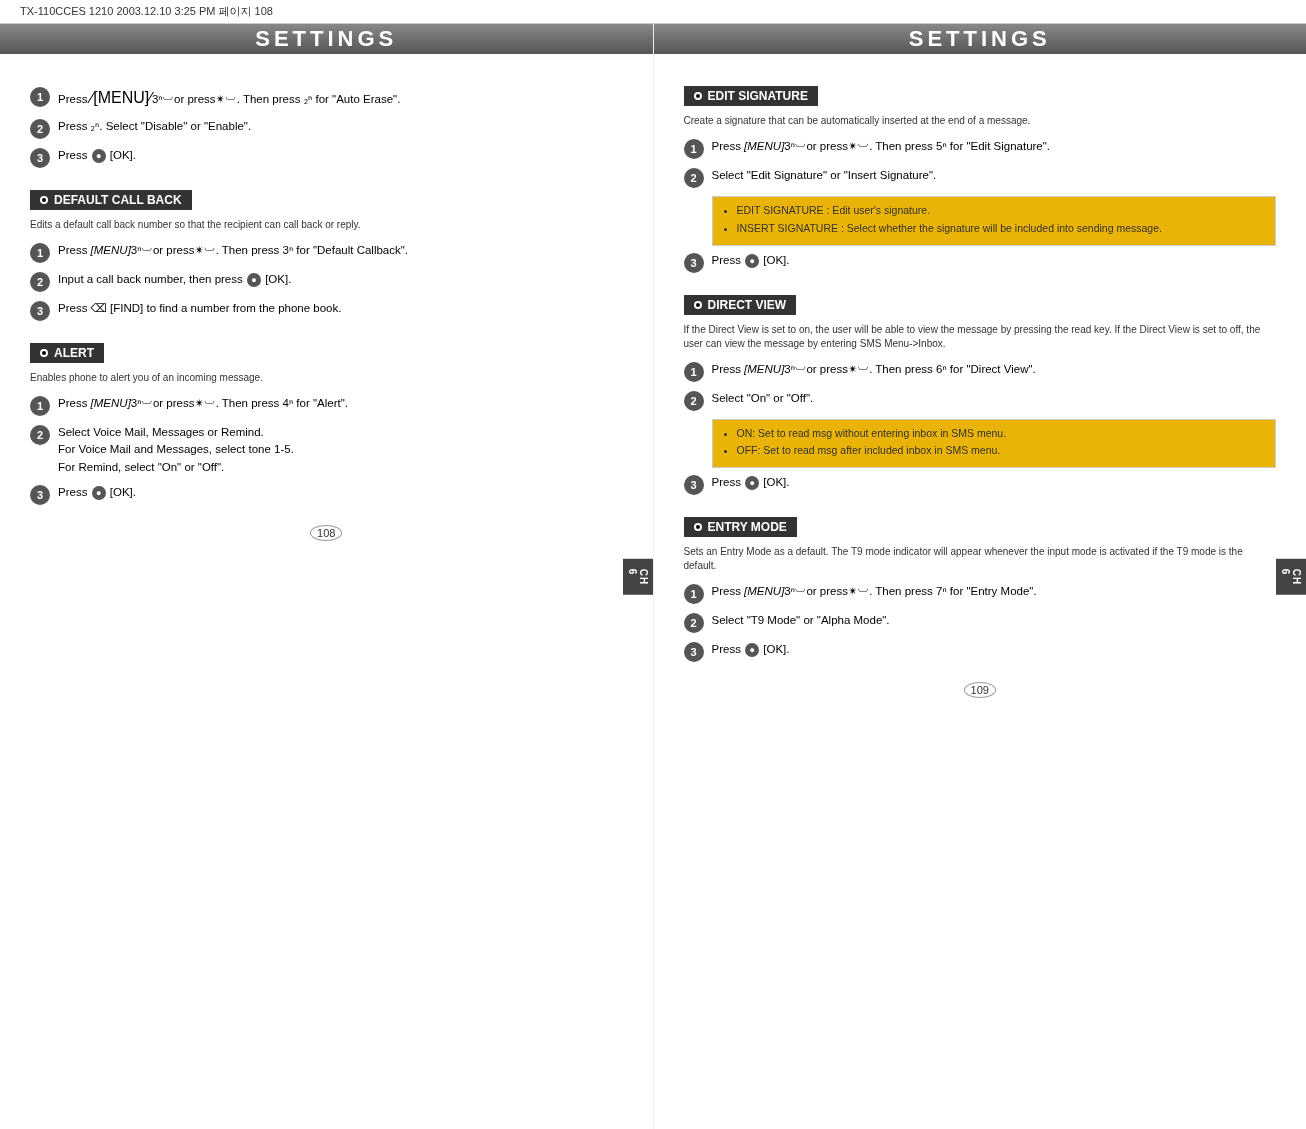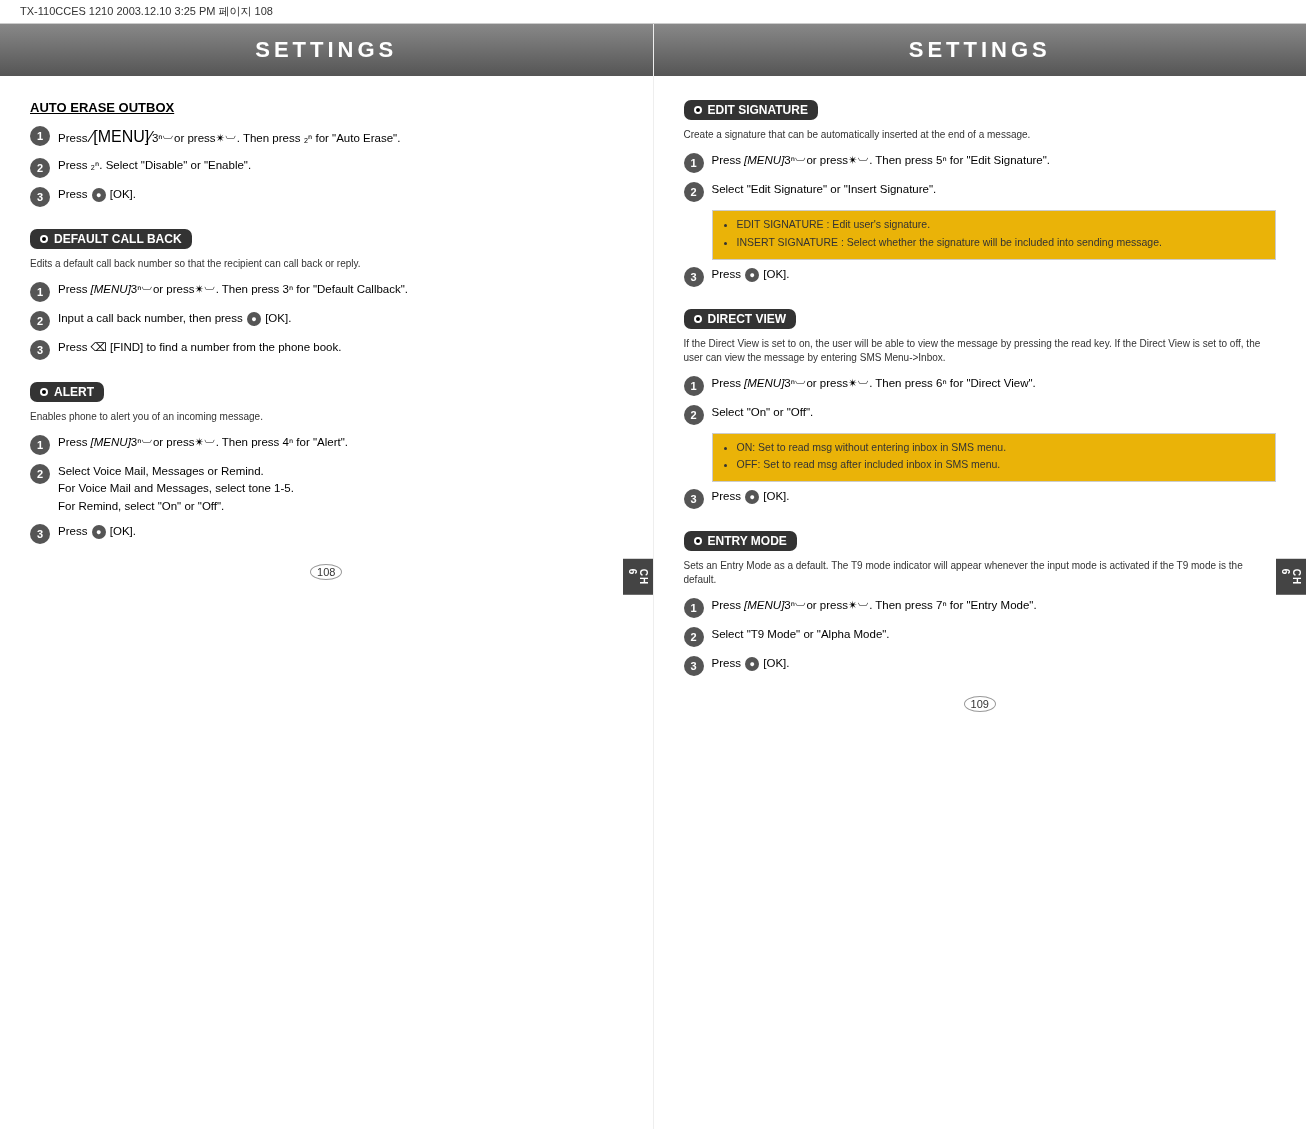--- a/index.html
+++ b/index.html
@@ -24,22 +24,22 @@
     .page {
       flex: 1;
       padding: 0 0 20px 0;
       position: relative;
       border-right: 1px solid #eee;
     }
     .page:last-child { border-right: none; }
     .settings-header {
       background: linear-gradient(180deg, #888 0%, #555 100%);
       text-align: center;
-      padding: 13px 20px;
-      margin-bottom: 24px;
+      padding: 2px 20px;
+      margin-bottom: 32px;
     }
     .settings-header h1 {
       color: #fff;
       font-size: 22px;
       font-weight: bold;
       letter-spacing: 4px;
     }
     .page-content {
       padding: 0 30px;
     }
@@ -53,21 +53,20 @@
     .section-title-badge {
       display: inline-flex;
       align-items: center;
       gap: 6px;
       background: #333;
       color: #fff;
       font-size: 12px;
       font-weight: bold;
       padding: 3px 10px;
       margin-bottom: 8px;
-      border-radius: 7px;
     }
     .section-title-badge .dot {
       width: 8px;
       height: 8px;
       background: #000;
       border-radius: 50%;
       border: 2px solid #fff;
     }
     .section-desc {
       font-size: 10px;
@@ -167,21 +166,20 @@
 
 <div class="pages-container">
 
   <div class="page">
     <div class="settings-header">
       <h1>SETTINGS</h1>
     </div>
     <div class="page-content">
 
       <div class="section">
-        <div class="section-title-plain">AUTO ERASE OUTBOX</div>
         <div class="step">
           <div class="step-num">1</div>
           <div class="step-text">
             Press <span class="icon-menu">∕[MENU]∕</span><span>3ⁿ︺</span>or press✴<span>︺</span>.
             Then press <span>₂ⁿ</span> for "Auto Erase".
           </div>
         </div>
         <div class="step">
           <div class="step-num">2</div>
           <div class="step-text">

